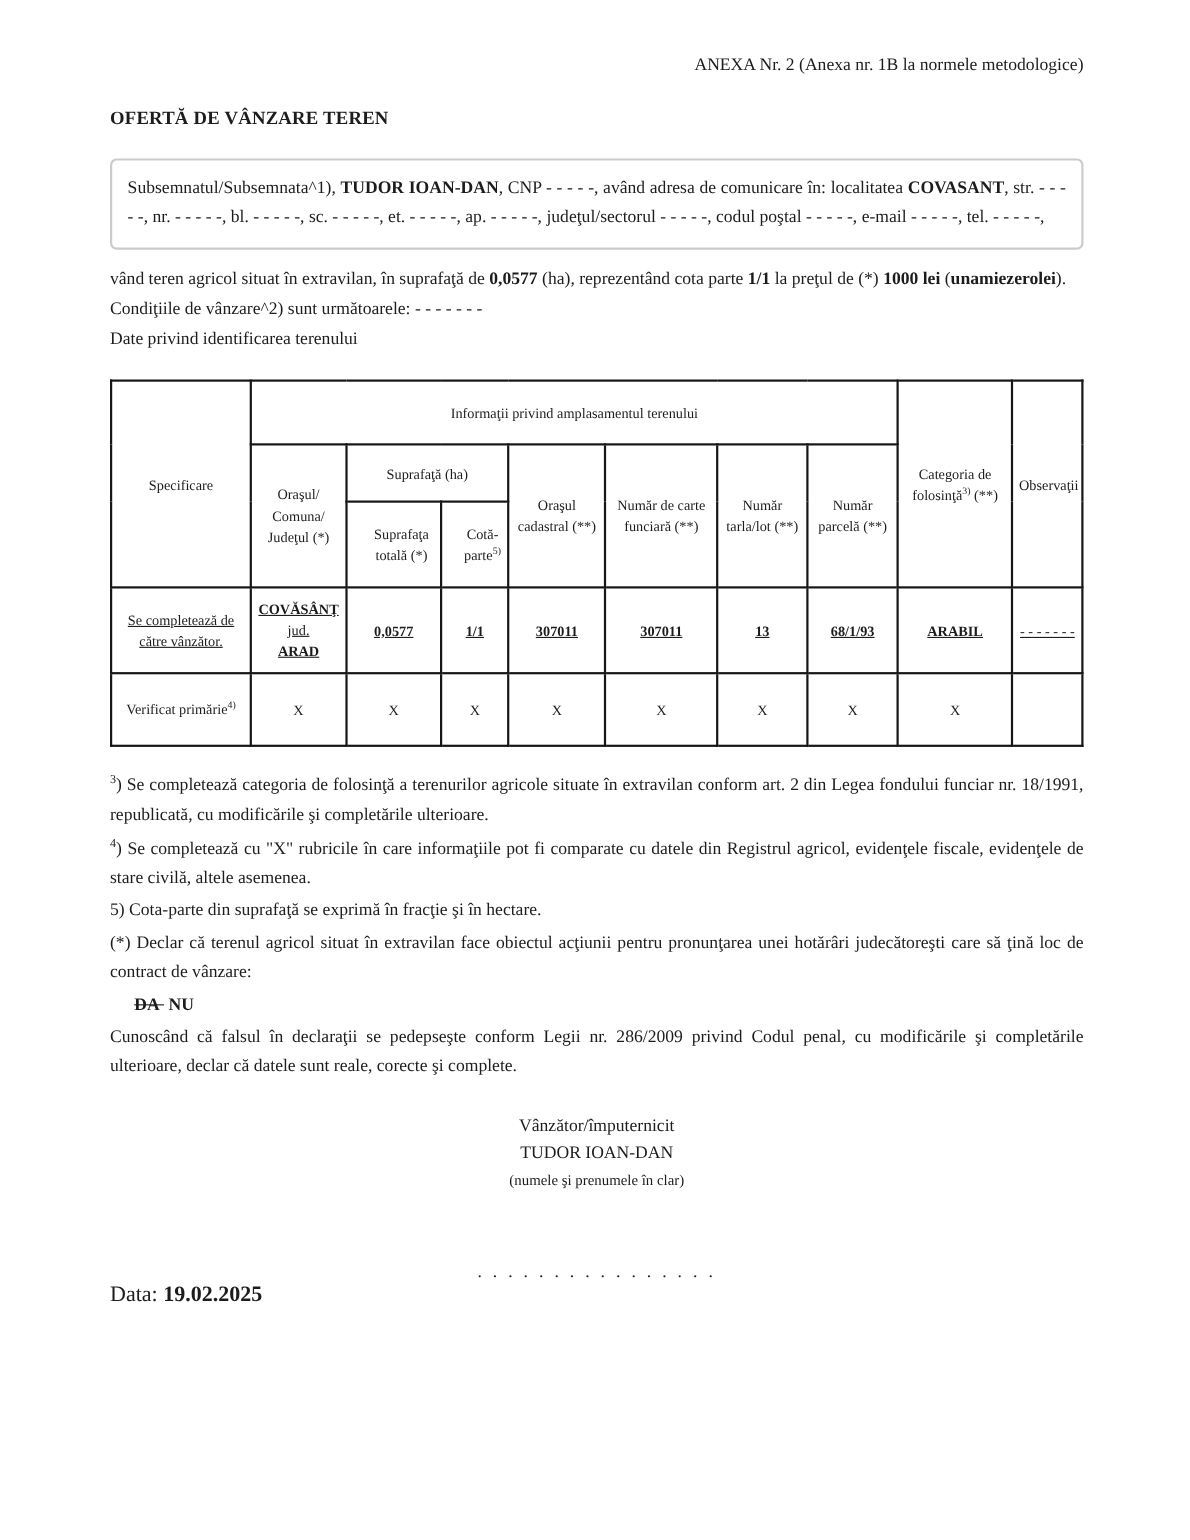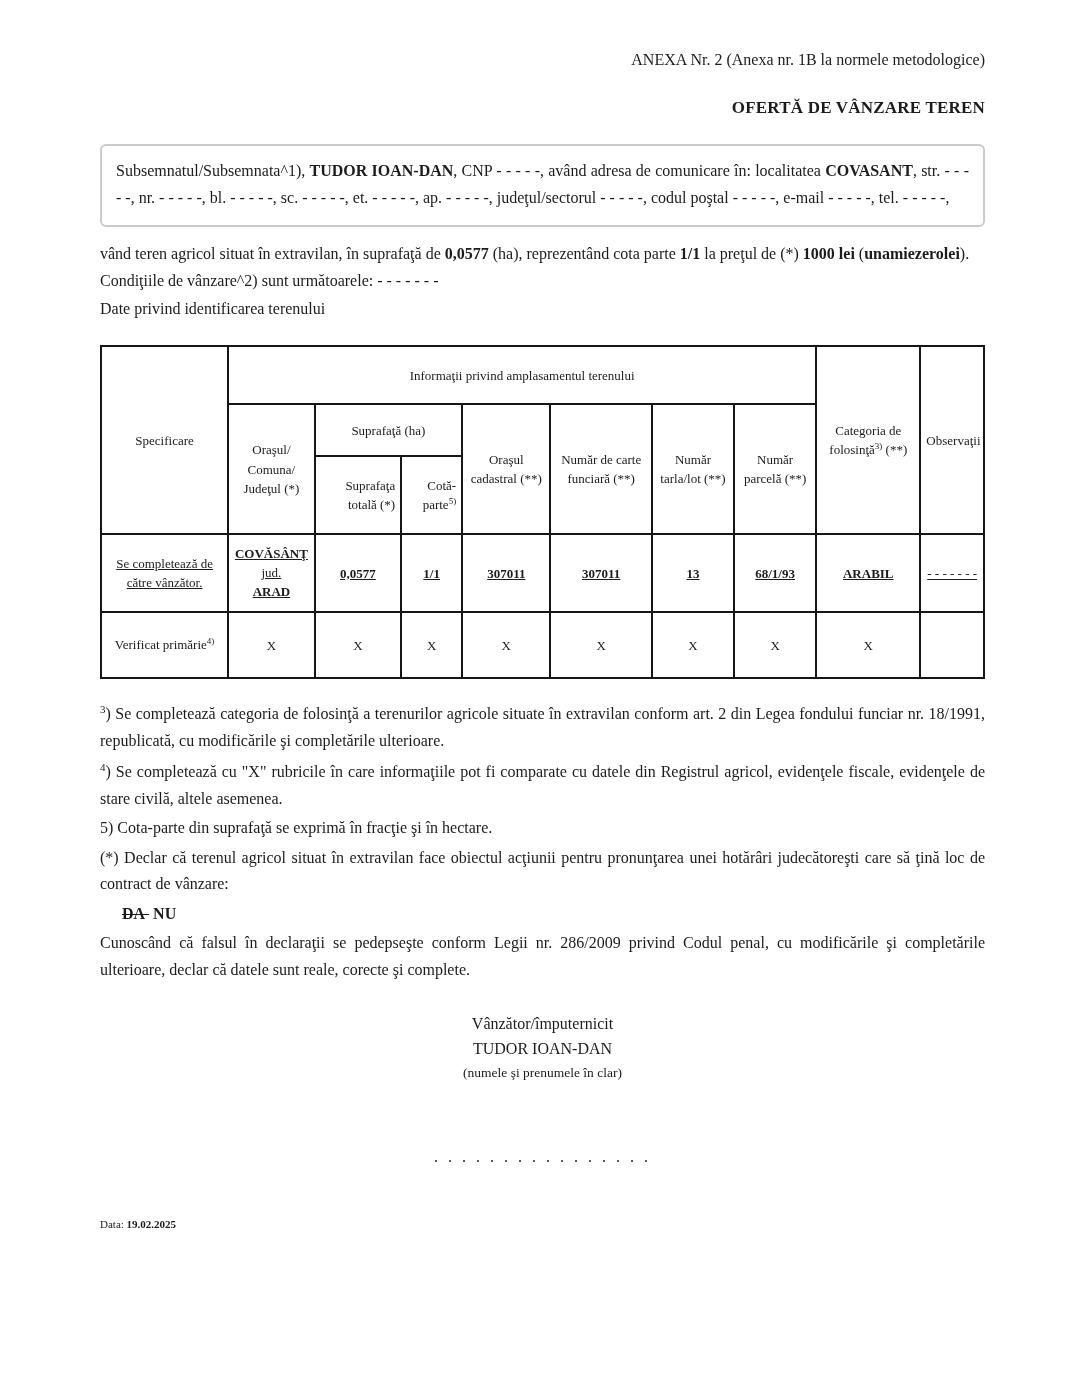--- a/index.html
+++ b/index.html
@@ -7,52 +7,52 @@
     position:relative;
     width:1082px; height:1361px;
     box-sizing:border-box;
     padding:50px 97px 0 100px;
     font-family:"Liberation Serif", serif;
     color:#1c1c1c;
     background:#ffffff;
   }
   .hdr { text-align:right; font-size:16px; line-height:1.3; }
   .hdr-reg { margin-top:29px; }
-  .doc-title { margin:27px 0 0; text-align:right; font-size:17px; font-weight:bold; letter-spacing:.2px; }
+  .doc-title { margin:27px 0 0; text-align:left; font-size:17px; font-weight:bold; letter-spacing:.2px; }
   .intro-box {
     border:2px solid #cbcbcb; border-radius:6px;
     margin-top:26px; padding:11px 14px 13px;
   }
   .para { margin:0; font-size:16px; line-height:1.72; }
   .just { text-align:justify; }
   .body-block { margin-top:13px; }
   b, .bold { font-weight:bold; }
 
   table.land { width:100%; border-collapse:collapse; table-layout:fixed; margin-top:23px; }
   table.land td {
     border:2px solid #161616;
     font-size:13px; line-height:1.5;
     text-align:center; vertical-align:middle;
     padding:3px 5px; overflow:hidden;
   }
-  table.land td.ta-left { text-align:right; padding-left:19px; }
+  table.land td.ta-left { text-align:center; padding-left:19px; }
   table.land sup { font-size:9px; }
   .x-cell { font-size:20px; }
   .seller-city div { line-height:1.45;text-align:center; }
 
   .notes { margin-top:21px; }
   .notes p { margin:0; font-size:16px; line-height:1.66; }
   .notes p + p { margin-top:3px; }
   .notes sup { font-size:11px; }
   .strike { text-decoration:line-through;margin-left:22px; }
 
   .sig { margin-top:27px; text-align:center; font-size:16px; line-height:1.62; }
   .sig .sig-note { font-size:13.5px; }
   .dots { margin-top:64px; text-align:center; font-size:16px; letter-spacing:3px; }
-  .dateline { margin-top:52px; font-size:11px; }
+  .dateline { font-size:20px; }
 </style>
 </head>
 <body>
 
 <div class="page">
 
   <div class="hdr">ANEXA Nr. 2 (Anexa nr. 1B la normele metodologice)</div>
 
   <h1 class="doc-title">OFERTĂ DE VÂNZARE TEREN</h1>
 

